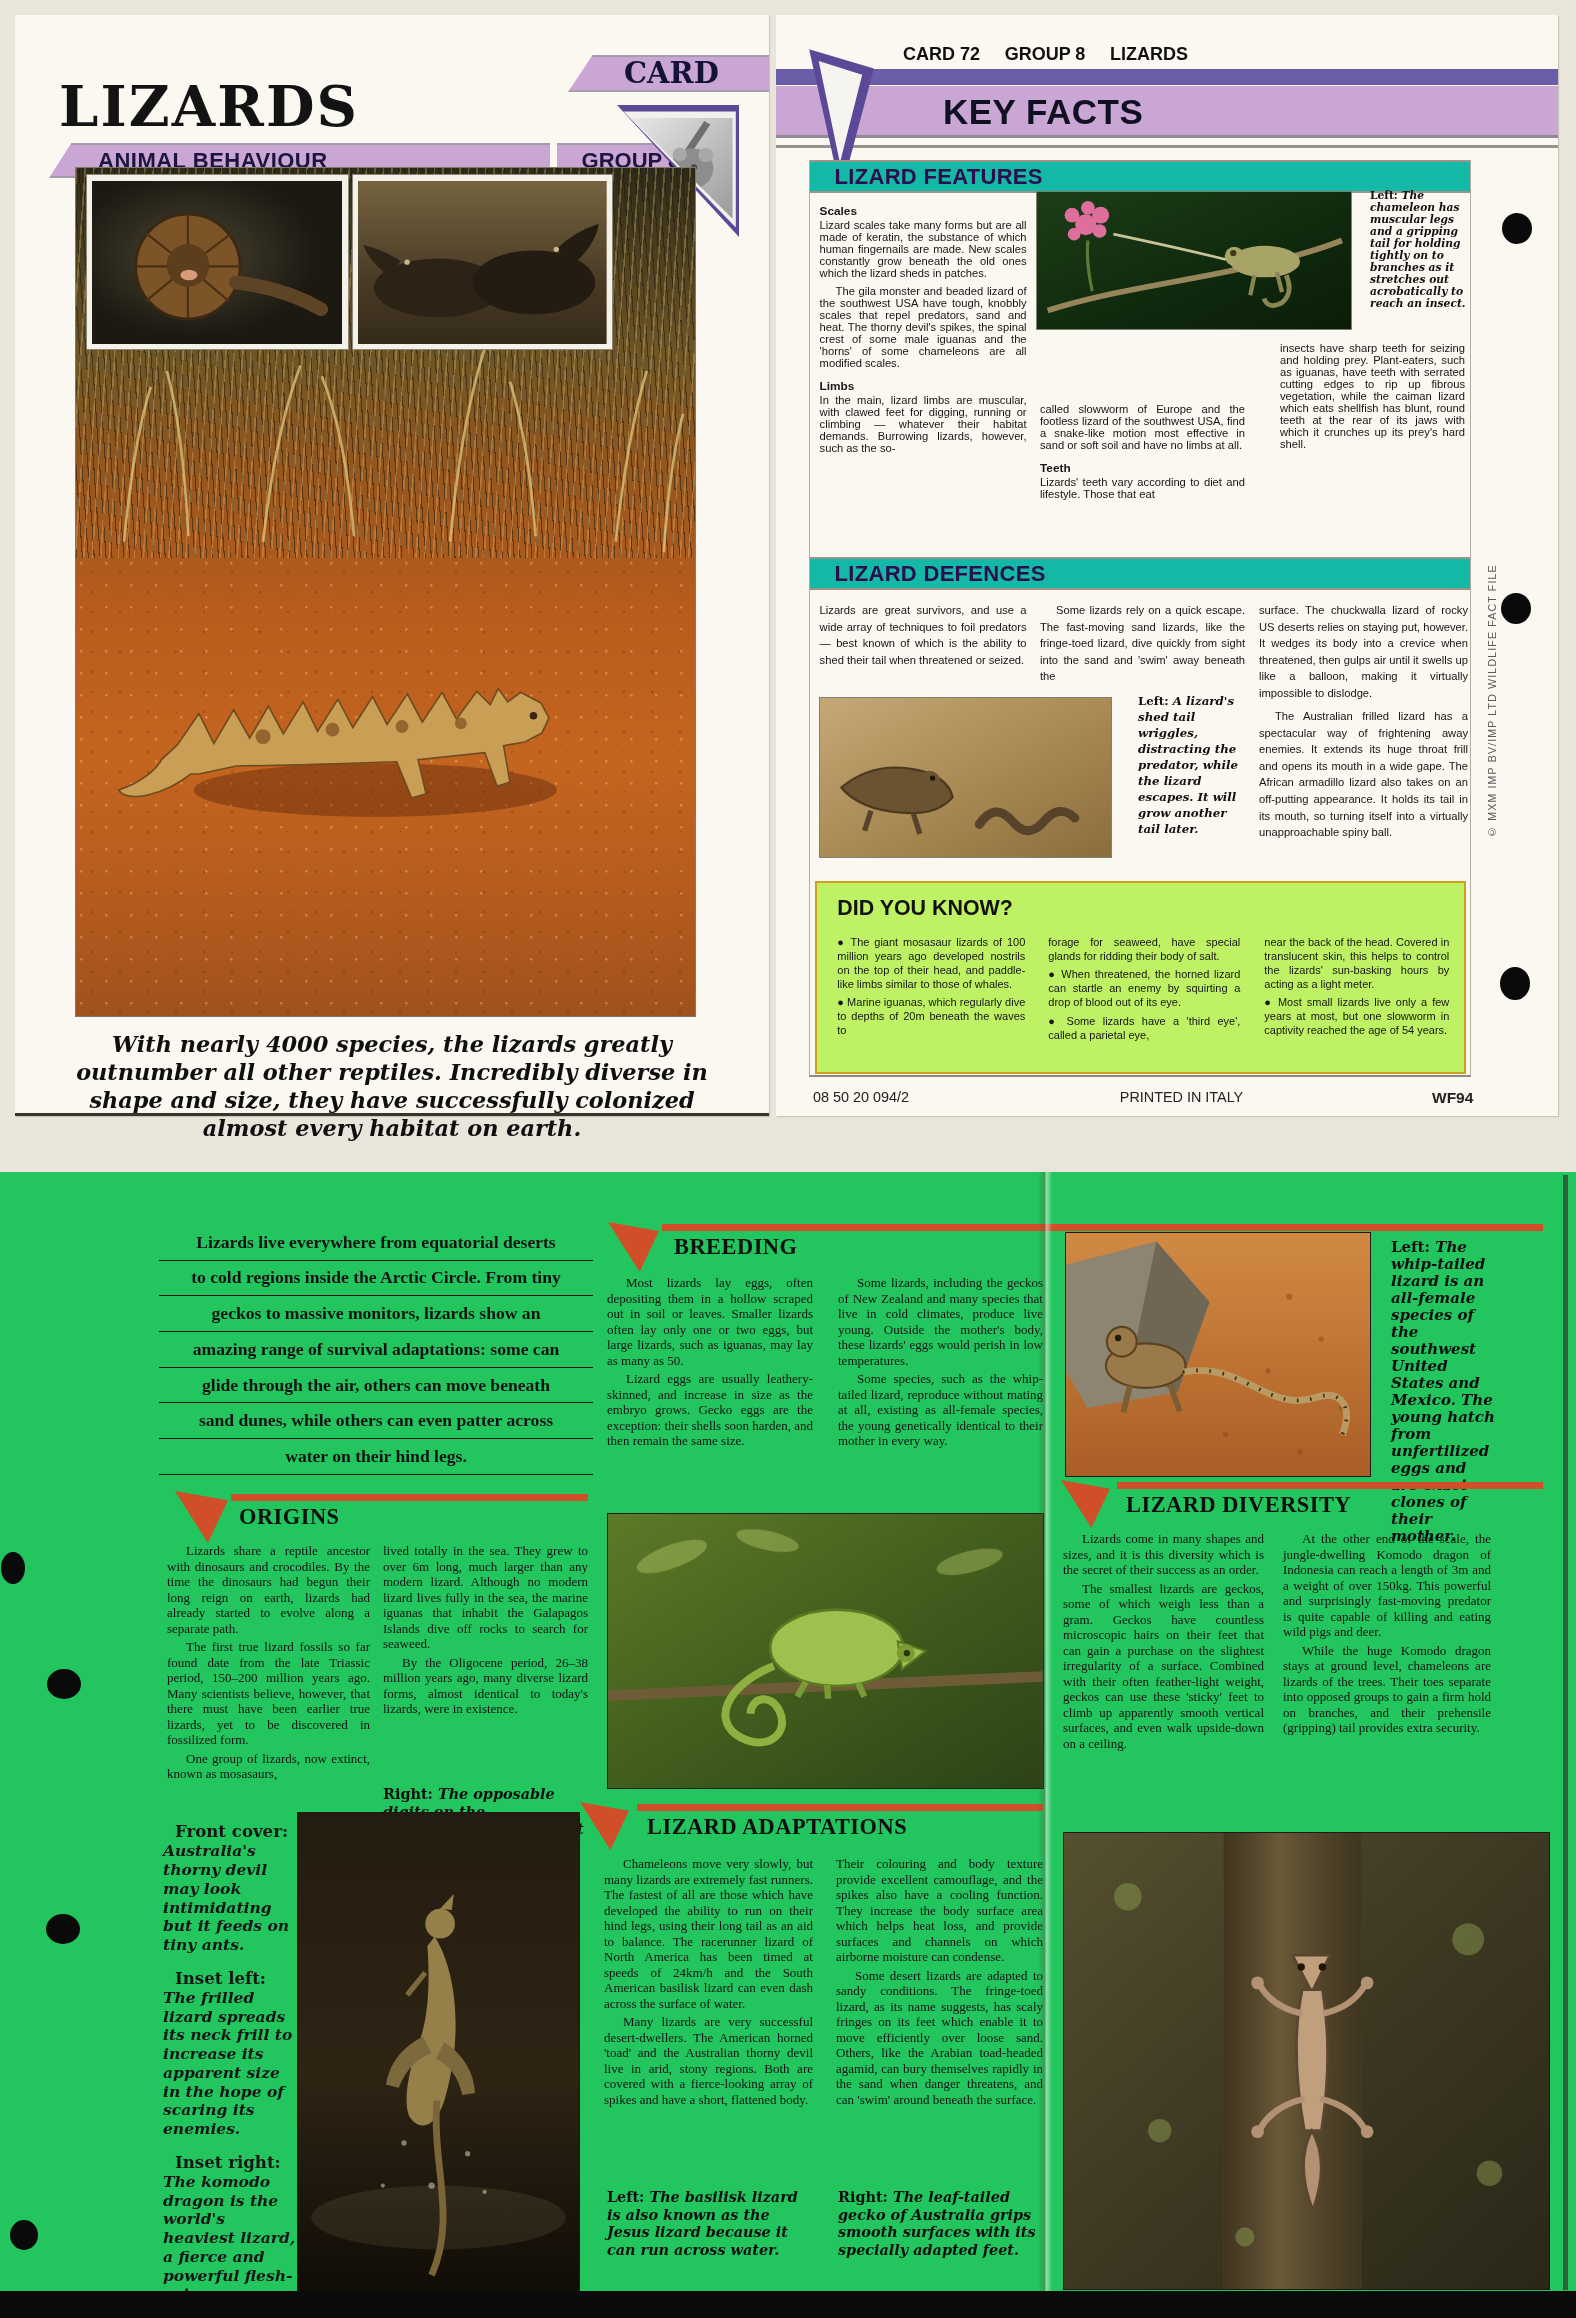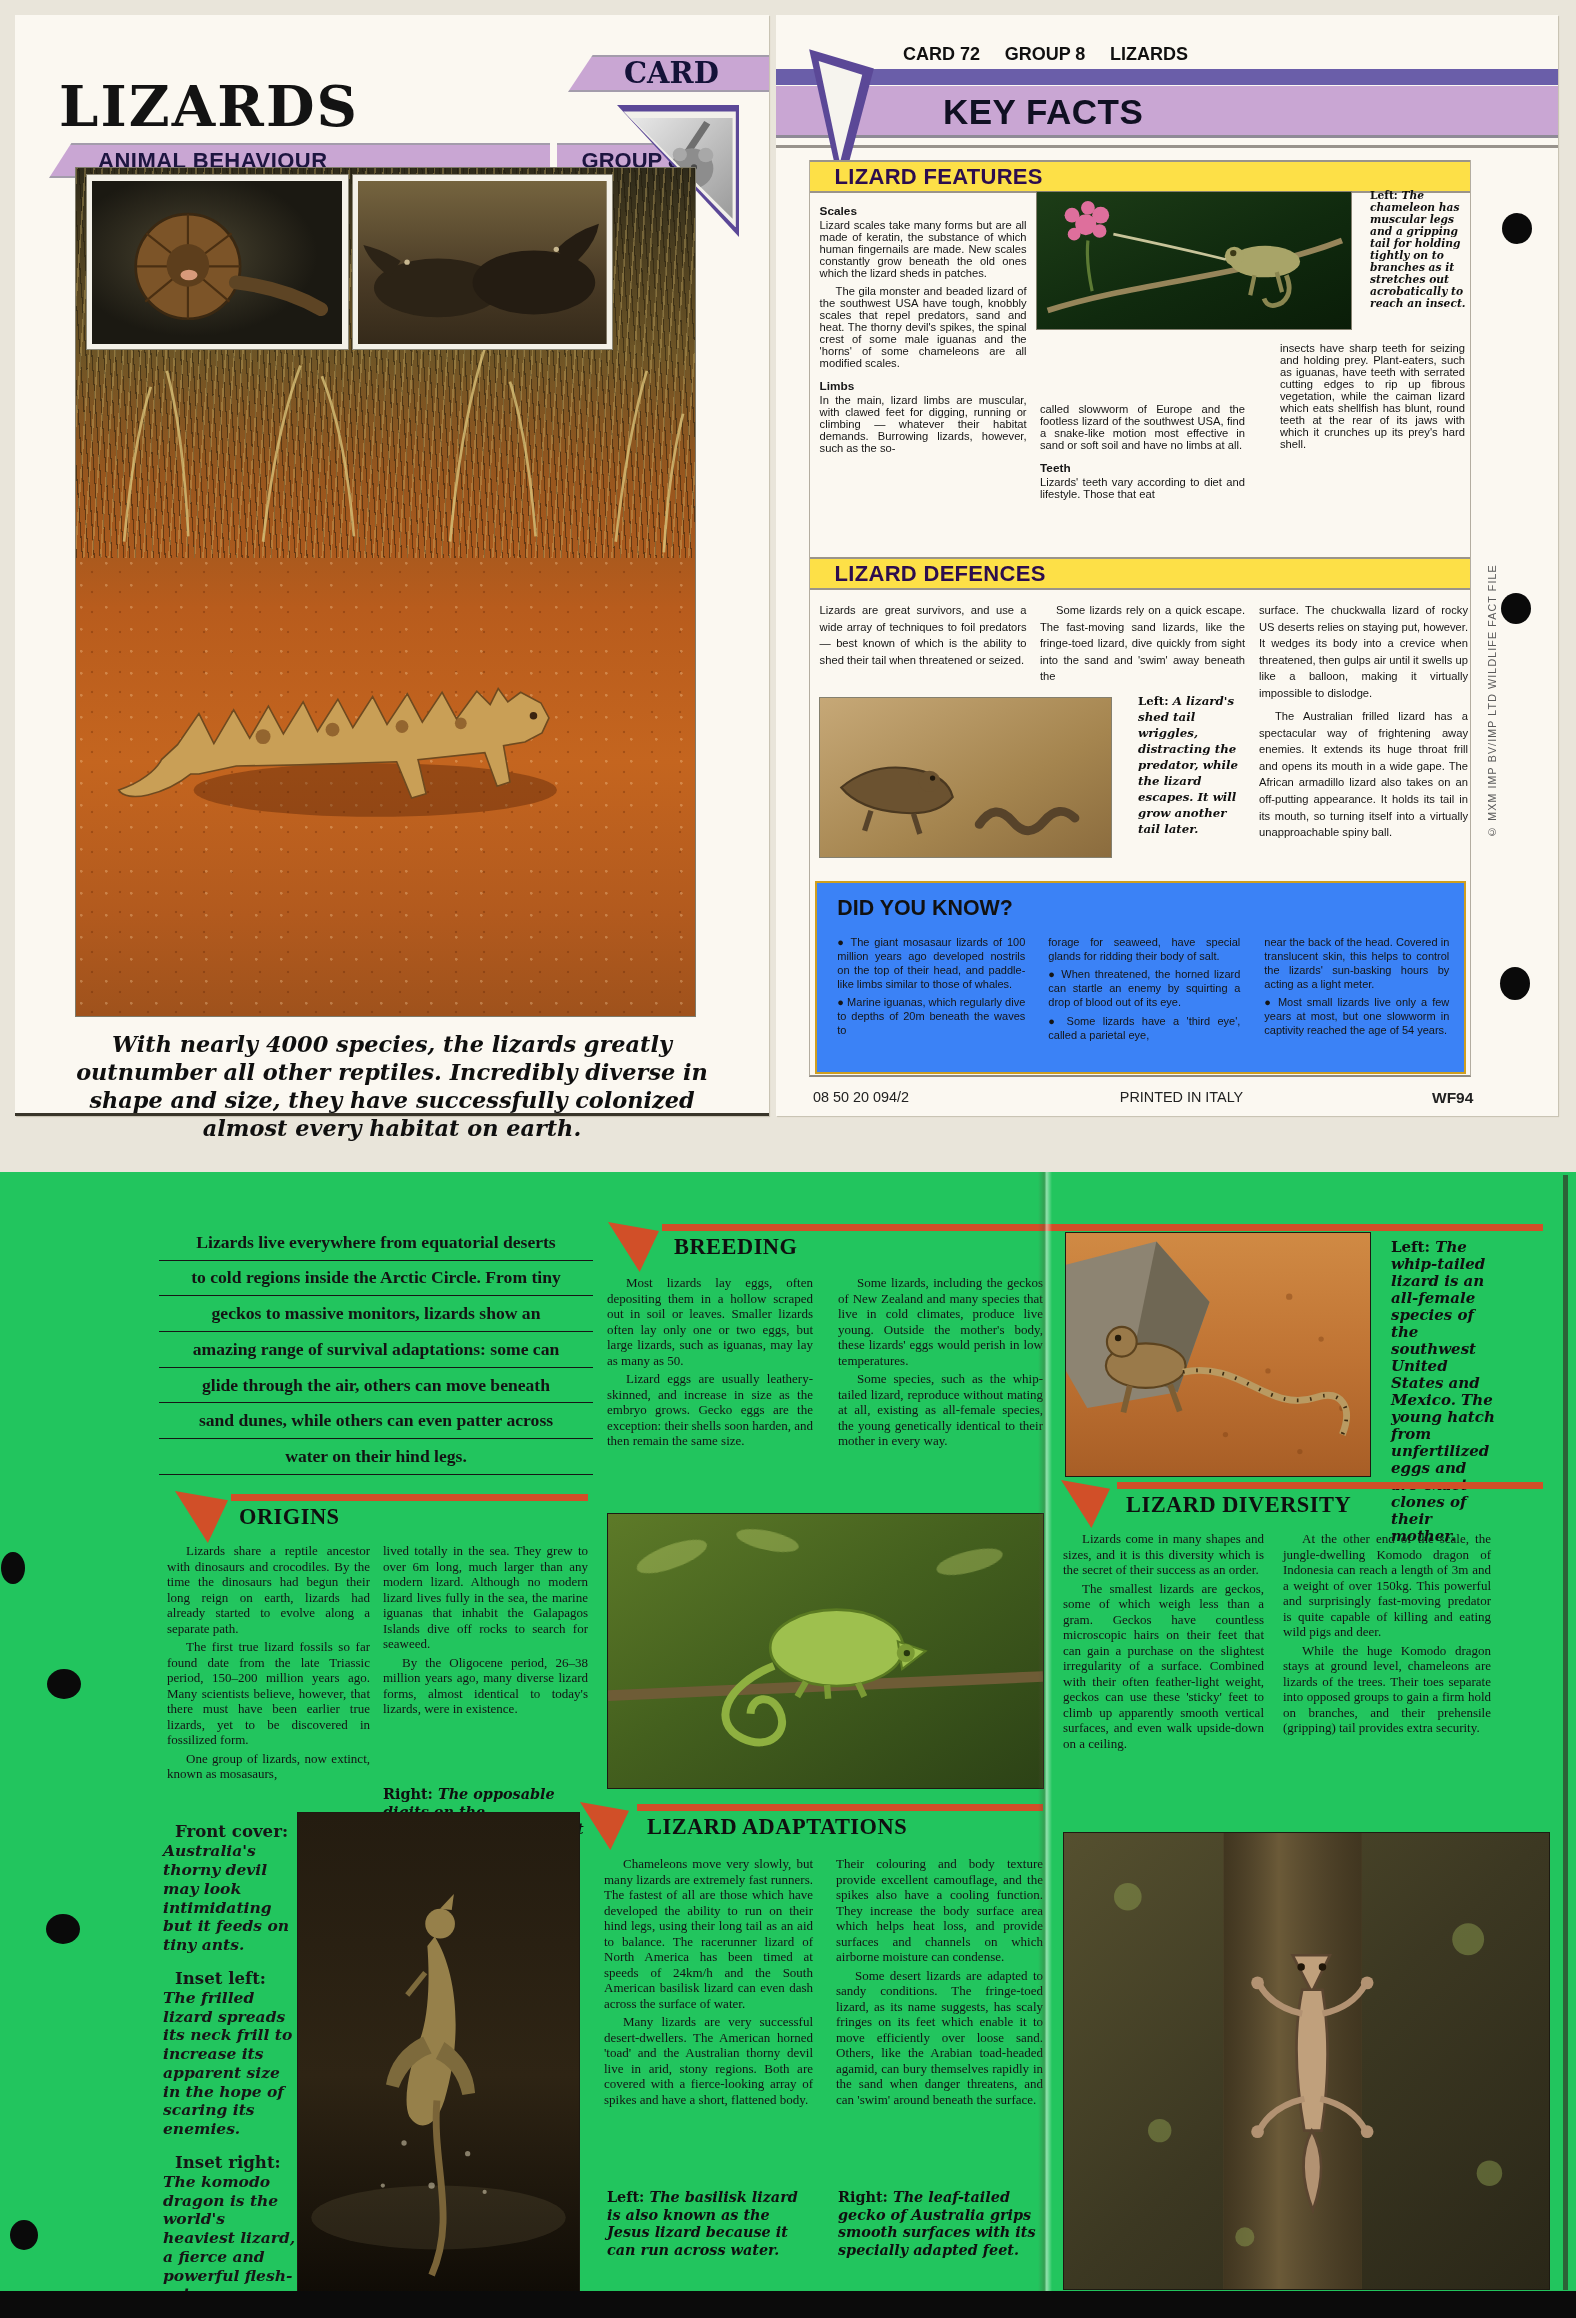--- a/index.html
+++ b/index.html
@@ -43,39 +43,39 @@
   .kf-meta { left:127px; top:29px; font-size:18px; color:#101010; }
   .kf-meta .m1 { font-weight:900; margin-right:24.6px; }
   .kf-meta .m2 { font-weight:700; margin-right:24.6px; }
   .kf-meta .m3 { font-weight:700; }
   .kf-stripe-dark { left:0; top:54px; width:100%; height:16px; background:#6a5ea9; }
   .kf-stripe { left:0; top:71px; width:100%; height:52px; background:#c9a6d3; border-bottom:3.2px solid #8f8a96; }
   .kf-banner-title { position:absolute; left:167px; top:3.2px; font:900 35px/46px "Liberation Sans",sans-serif; letter-spacing:0.5px; color:#101022; }
   .kf-rule { left:0; top:130px; width:100%; height:2.7px; background:#98938c; }
   .kf-tri { left:31px; top:32px; width:69px; height:150px; }
   .kf-frame { left:33px; top:145px; width:662px; height:917px; border-left:1.1px solid #b3ada0; border-right:1.1px solid #b3ada0; border-bottom:2.1px solid #8f8a80; }
-  .kf-sechead { left:0; width:100%; height:33px; background:#fde047; border-top:2.1px solid #9a948a; border-bottom:2.1px solid #9a948a;
+  .kf-sechead { left:0; width:100%; height:33px; background:#14b8a6; border-top:2.1px solid #9a948a; border-bottom:2.1px solid #9a948a;
     font:700 22px/29px "Liberation Sans",sans-serif; color:#2c0d4e; padding-left:24.6px; letter-spacing:0.3px; }
   .kf-body p { font-size:11.2px; line-height:12px; text-align:justify; color:#141414; margin-bottom:6.4px; }
   .kf-h { font:700 11.8px/16px "Liberation Sans",sans-serif; }
   .kf-colA { left:9.6px; top:43px;  width:207px; }
   .kf-colB { left:230px; top:243px; width:205px; }
   .kf-colC { left:470px; top:182px; width:185px; }
   .kf-photo1 { left:226px; top:31px; width:316px; height:139px; border:0.5px solid #84806f; overflow:hidden; }
   .kf-cap { font:700 italic 10.7px/12px "DejaVu Serif",serif; color:#101010; }
   .kf-cap .lbl { font-style:normal; }
   .kf-cap1 { left:560px; top:30px; width:96px; }
   .def-head { top:397px; }
   .def-col p { font-size:11.2px; line-height:16.6px; }
   .def-colA { left:9.6px;  top:442px; width:207px; }
   .def-colB { left:230px; top:442px; width:205px; }
   .def-colC { left:449px; top:442px; width:209px; }
   .kf-photo2 { left:8.5px; top:537px; width:293px; height:161px; border:0.5px solid #84806f; overflow:hidden; }
   .kf-cap2 { left:328px; top:533px; width:106px; font-size:11.8px; line-height:16px; }
-  .dyk { left:5.3px; top:721px; width:651px; height:193px; background:#3b82f6; border:2.7px solid #cf9f1f; }
+  .dyk { left:5.3px; top:721px; width:651px; height:193px; background:#bef264; border:2.7px solid #cf9f1f; }
   .dyk-h { position:absolute; left:20px; top:15px; font:900 21.4px/1 "Liberation Sans",sans-serif; color:#111; }
   .dyk-col { position:absolute; top:52px; }
   .dyk-col p { font-size:11px; line-height:14px; text-align:justify; color:#151515; margin-bottom:4.3px; }
   .dyk-c1 { left:20px;  width:188px; }
   .dyk-c2 { left:231px; width:192px; }
   .dyk-c3 { left:447px; width:185px; }
   .kf-footer { left:0; top:1074px; width:782px; height:21.4px; font-size:14.4px; color:#222; }
   .kf-f-left   { position:absolute; left:37px; }
   .kf-f-center { position:absolute; left:256px; width:299px; text-align:center; }
   .kf-f-right  { position:absolute; left:656px; font-weight:700; font-size:15.5px; }

